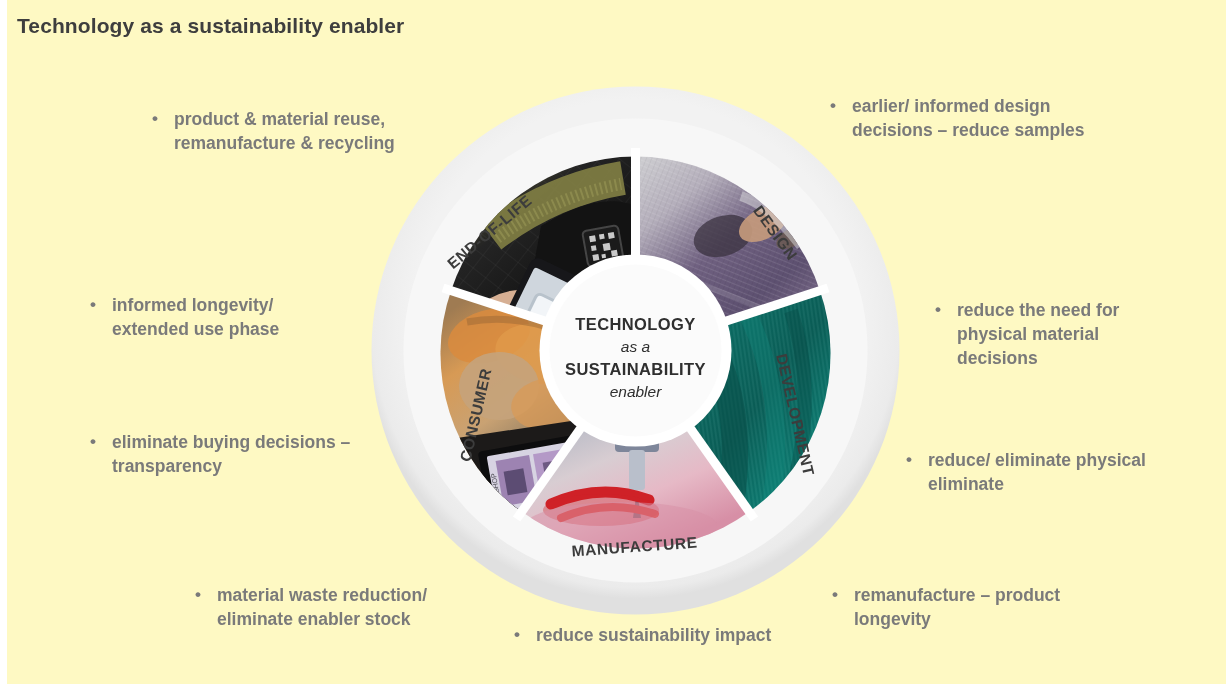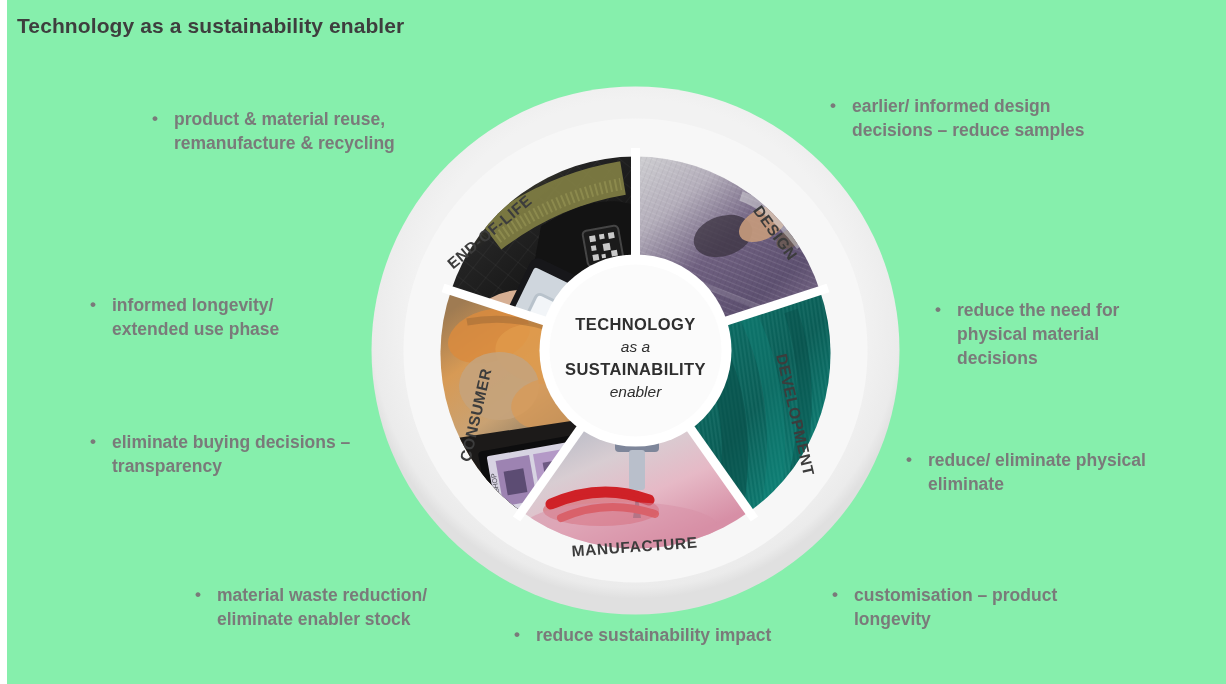--- a/index.html
+++ b/index.html
@@ -11,21 +11,21 @@
     width: 1226px;
     height: 684px;
     overflow: hidden;
     font-family: "Liberation Sans", sans-serif;
   }
 
   #slide {
     position: relative;
     width: 1226px;
     height: 684px;
-    background: #86efac;
+    background: #fef9c3;
     overflow: hidden;
   }
 
   
   #left-edge {
     position: absolute;
     left: 0; top: 0;
     width: 7px; height: 684px;
     background: #ffffff;
   }
@@ -364,16 +364,16 @@
     <span class="txt">reduce the need for physical material decisions</span>
   </div>
 
   <div class="bullet" id="b-proto">
     <span class="dot">•</span>
     <span class="txt">reduce/ eliminate physical eliminate</span>
   </div>
 
   <div class="bullet" id="b-custom">
     <span class="dot">•</span>
-    <span class="txt">customisation – product longevity</span>
+    <span class="txt">remanufacture – product longevity</span>
   </div>
 
 </div>
 
 </body></html>

